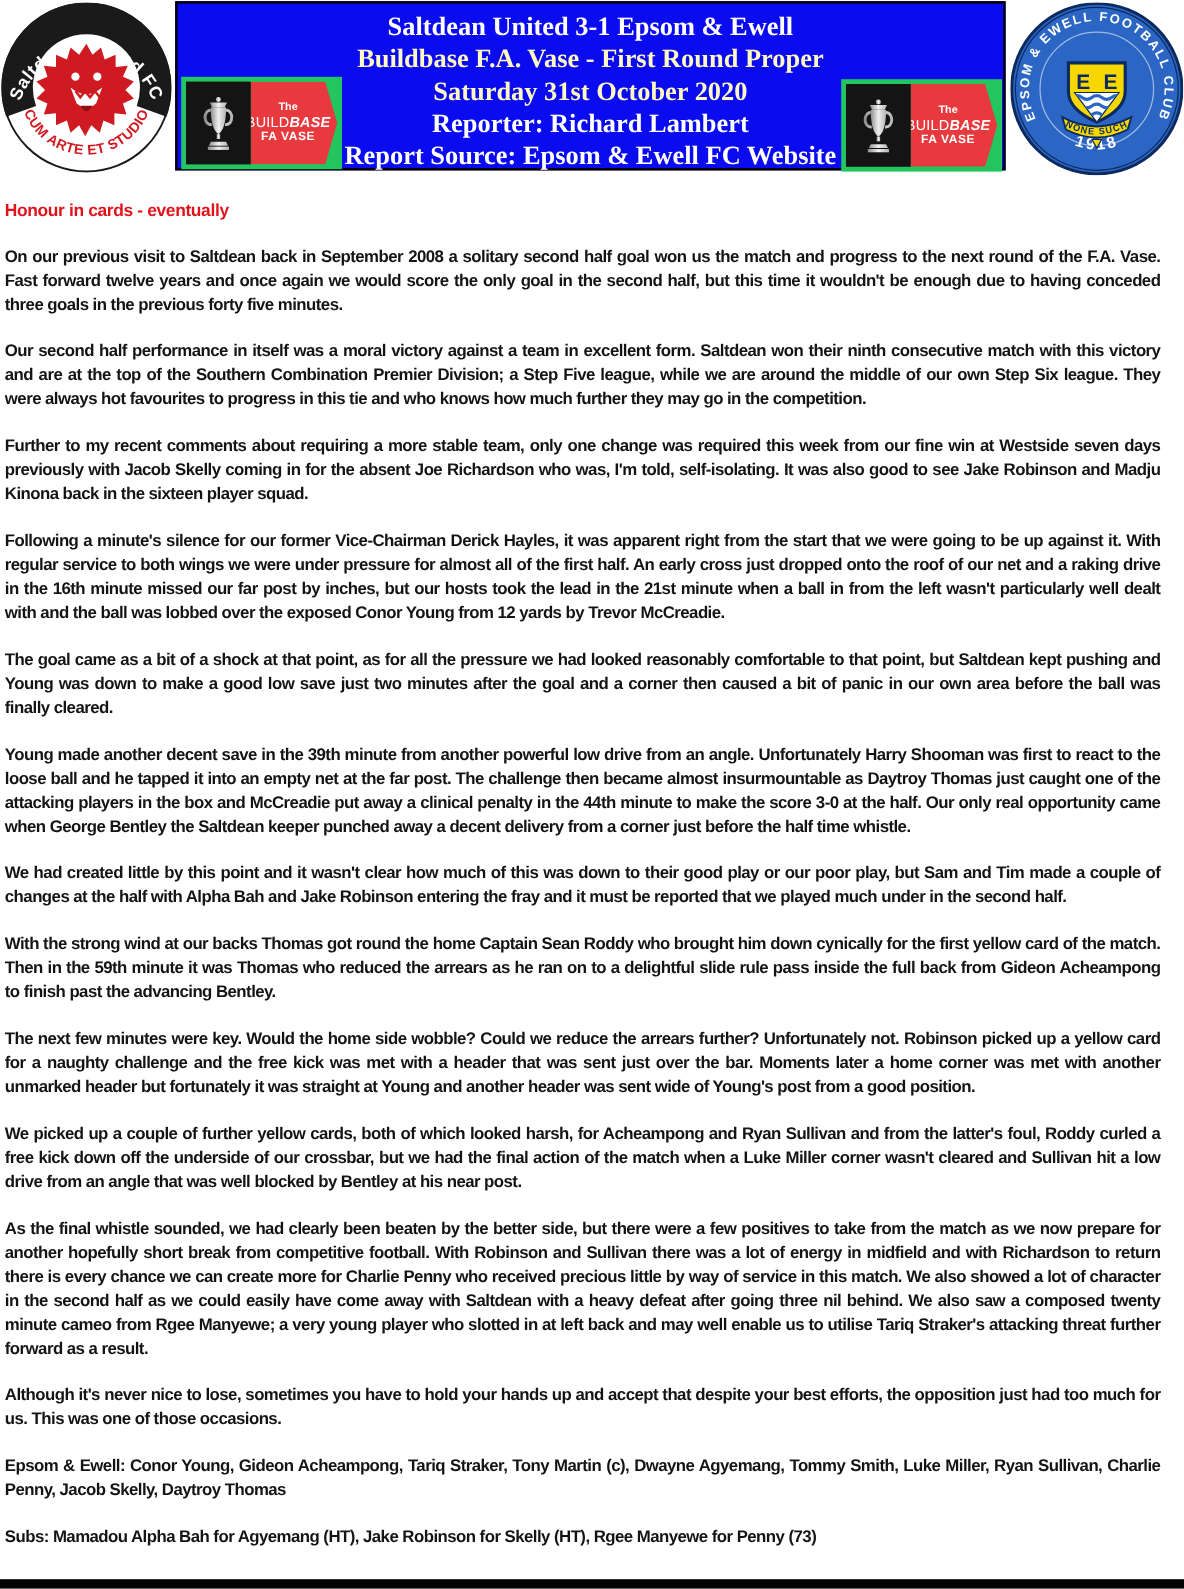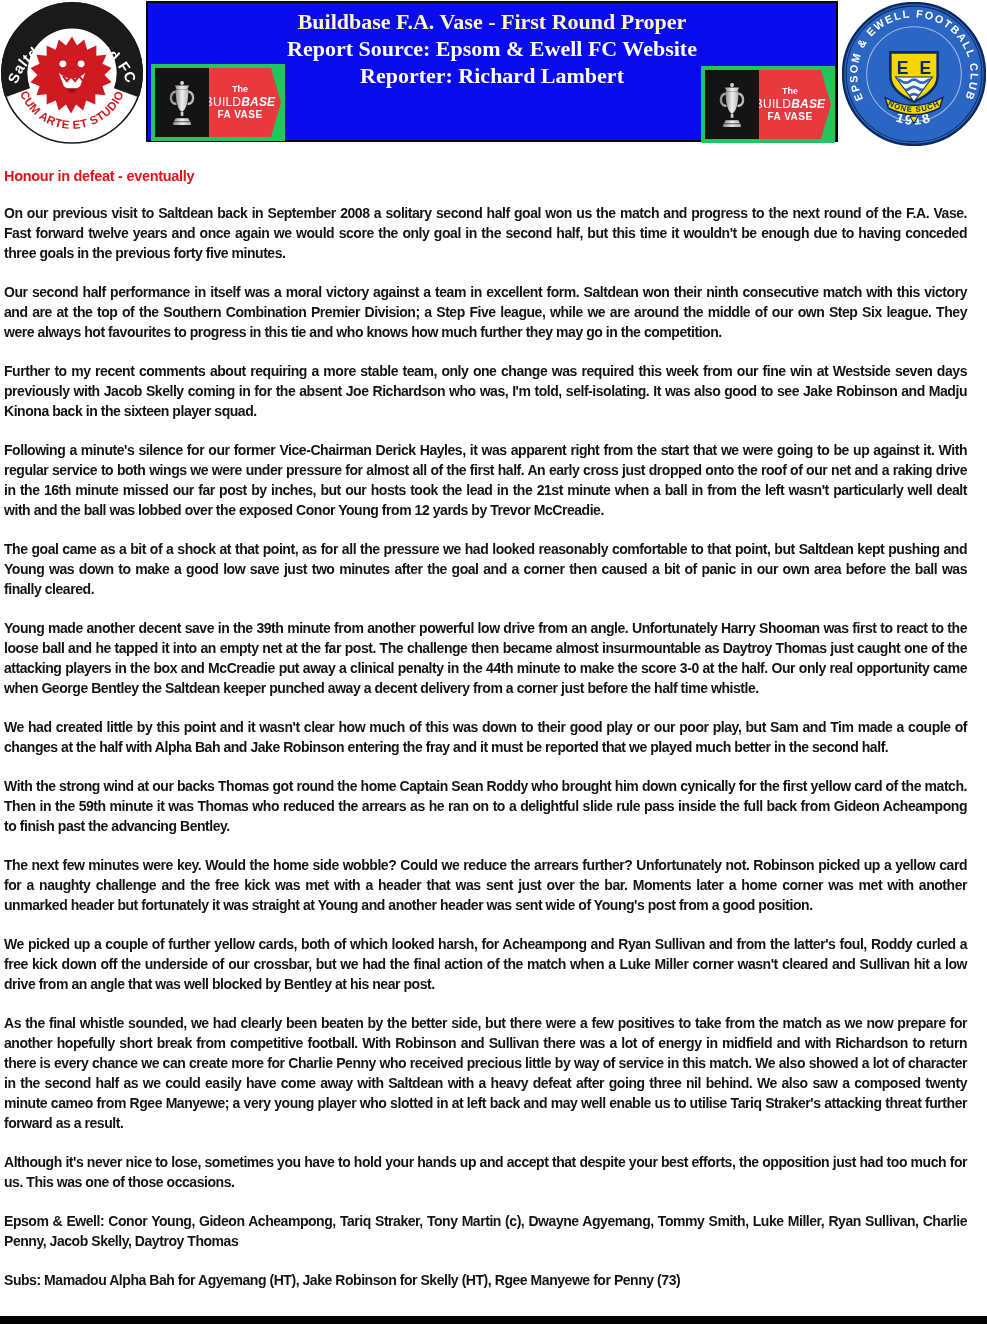--- a/index.html
+++ b/index.html
@@ -68,23 +68,25 @@
         <circle cx="61" cy="61" r="3.4" fill="#ffffff"></circle>
         <circle cx="79" cy="61" r="3.4" fill="#ffffff"></circle>
         <path d="M57,70 q13,11 26,0 l-5,13 q-8,7 -16,0 z" fill="#ffffff"></path>
         <path d="M61,73 l4,5 4,-5 4,5 4,-5 4,5" stroke="#cf1a22" stroke-width="2" fill="none"></path>
         <path d="M65,85 q5,9 10,0 z" fill="#8f0f15"></path>
       </g>
     </svg>
   </div>
 
   <div class="banner">
+    <div class="bl-white">Saltdean United 3-1 Epsom &amp; Ewell</div>
     <div class="bl-yellow">Buildbase F.A. Vase - First Round Proper</div>
+    <div class="bl-yellow">Saturday 31st October 2020</div>
+    <div class="bl-white">Reporter: Richard Lambert</div>
     <div class="bl-white">Report Source: Epsom &amp; Ewell FC Website</div>
-    <div class="bl-white">Reporter: Richard Lambert</div>
   </div>
 
   <div class="sponsor sponsor-left">
     <div class="bb-inner">
       <div class="bb-black">
         <svg width="32" height="58" viewBox="0 0 40 60">
           <defs>
             <linearGradient id="silv1" x1="0" x2="1" y1="0" y2="0">
               <stop offset="0" stop-color="#8f8f8f"></stop>
                 <stop offset=".5" stop-color="#efefef"></stop>
@@ -171,28 +173,28 @@
         <path d="M66,111 l4,7 4,-7 z" fill="#f6d800" stroke="#0c2a5e" stroke-width="1"></path>
         <text font-size="7.5" font-weight="bold" fill="#0c2a5e" letter-spacing="1">
           <textPath href="#eeScroll" startOffset="50%" text-anchor="middle">NONE SUCH</textPath>
         </text>
       </g>
     </svg>
   </div>
 </div>
 
 <div class="article">
-  <div class="headline">Honour in defeat - eventually</div>
+  <div class="headline">Honour in cards - eventually</div>
   <p>On our previous visit to Saltdean back in September 2008 a solitary second half goal won us the match and progress to the next round of the F.A. Vase. Fast forward twelve years and once again we would score the only goal in the second half, but this time it wouldn't be enough due to having conceded three goals in the previous forty five minutes.</p>
   <p>Our second half performance in itself was a moral victory against a team in excellent form. Saltdean won their ninth consecutive match with this victory and are at the top of the Southern Combination Premier Division; a Step Five league, while we are around the middle of our own Step Six league. They were always hot favourites to progress in this tie and who knows how much further they may go in the competition.</p>
   <p>Further to my recent comments about requiring a more stable team, only one change was required this week from our fine win at Westside seven days previously with Jacob Skelly coming in for the absent Joe Richardson who was, I'm told, self-isolating. It was also good to see Jake Robinson and Madju Kinona back in the sixteen player squad.</p>
   <p>Following a minute's silence for our former Vice-Chairman Derick Hayles, it was apparent right from the start that we were going to be up against it. With regular service to both wings we were under pressure for almost all of the first half. An early cross just dropped onto the roof of our net and a raking drive in the 16th minute missed our far post by inches, but our hosts took the lead in the 21st minute when a ball in from the left wasn't particularly well dealt with and the ball was lobbed over the exposed Conor Young from 12 yards by Trevor McCreadie.</p>
   <p>The goal came as a bit of a shock at that point, as for all the pressure we had looked reasonably comfortable to that point, but Saltdean kept pushing and Young was down to make a good low save just two minutes after the goal and a corner then caused a bit of panic in our own area before the ball was finally cleared.</p>
   <p class="gap-lg">Young made another decent save in the 39th minute from another powerful low drive from an angle. Unfortunately Harry Shooman was first to react to the loose ball and he tapped it into an empty net at the far post. The challenge then became almost insurmountable as Daytroy Thomas just caught one of the attacking players in the box and McCreadie put away a clinical penalty in the 44th minute to make the score 3-0 at the half. Our only real opportunity came when George Bentley the Saltdean keeper punched away a decent delivery from a corner just before the half time whistle.</p>
-  <p>We had created little by this point and it wasn't clear how much of this was down to their good play or our poor play, but Sam and Tim made a couple of changes at the half with Alpha Bah and Jake Robinson entering the fray and it must be reported that we played much better in the second half.</p>
+  <p>We had created little by this point and it wasn't clear how much of this was down to their good play or our poor play, but Sam and Tim made a couple of changes at the half with Alpha Bah and Jake Robinson entering the fray and it must be reported that we played much under in the second half.</p>
   <p>With the strong wind at our backs Thomas got round the home Captain Sean Roddy who brought him down cynically for the first yellow card of the match. Then in the 59th minute it was Thomas who reduced the arrears as he ran on to a delightful slide rule pass inside the full back from Gideon Acheampong to finish past the advancing Bentley.</p>
   <p>The next few minutes were key. Would the home side wobble? Could we reduce the arrears further? Unfortunately not. Robinson picked up a yellow card for a naughty challenge and the free kick was met with a header that was sent just over the bar. Moments later a home corner was met with another unmarked header but fortunately it was straight at Young and another header was sent wide of Young's post from a good position.</p>
   <p>We picked up a couple of further yellow cards, both of which looked harsh, for Acheampong and Ryan Sullivan and from the latter's foul, Roddy curled a free kick down off the underside of our crossbar, but we had the final action of the match when a Luke Miller corner wasn't cleared and Sullivan hit a low drive from an angle that was well blocked by Bentley at his near post.</p>
   <p>As the final whistle sounded, we had clearly been beaten by the better side, but there were a few positives to take from the match as we now prepare for another hopefully short break from competitive football. With Robinson and Sullivan there was a lot of energy in midfield and with Richardson to return there is every chance we can create more for Charlie Penny who received precious little by way of service in this match. We also showed a lot of character in the second half as we could easily have come away with Saltdean with a heavy defeat after going three nil behind. We also saw a composed twenty minute cameo from Rgee Manyewe; a very young player who slotted in at left back and may well enable us to utilise Tariq Straker's attacking threat further forward as a result.</p>
   <p>Although it's never nice to lose, sometimes you have to hold your hands up and accept that despite your best efforts, the opposition just had too much for us. This was one of those occasions.</p>
   <p>Epsom &amp; Ewell: Conor Young, Gideon Acheampong, Tariq Straker, Tony Martin (c), Dwayne Agyemang, Tommy Smith, Luke Miller, Ryan Sullivan, Charlie Penny, Jacob Skelly, Daytroy Thomas</p>
   <p>Subs: Mamadou Alpha Bah for Agyemang (HT), Jake Robinson for Skelly (HT), Rgee Manyewe for Penny (73)</p>
 </div>
 
 <div class="footer-bar"></div>

